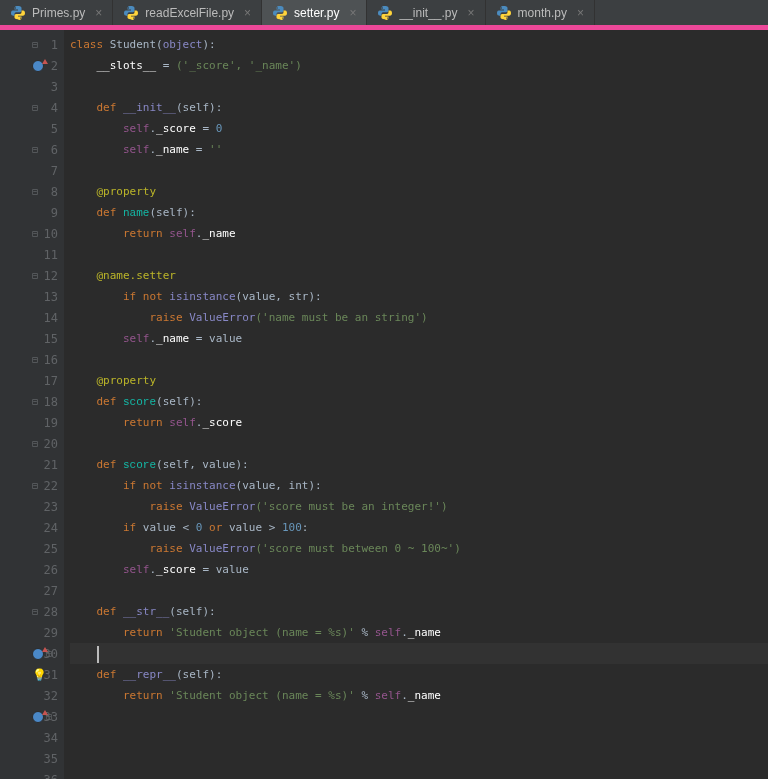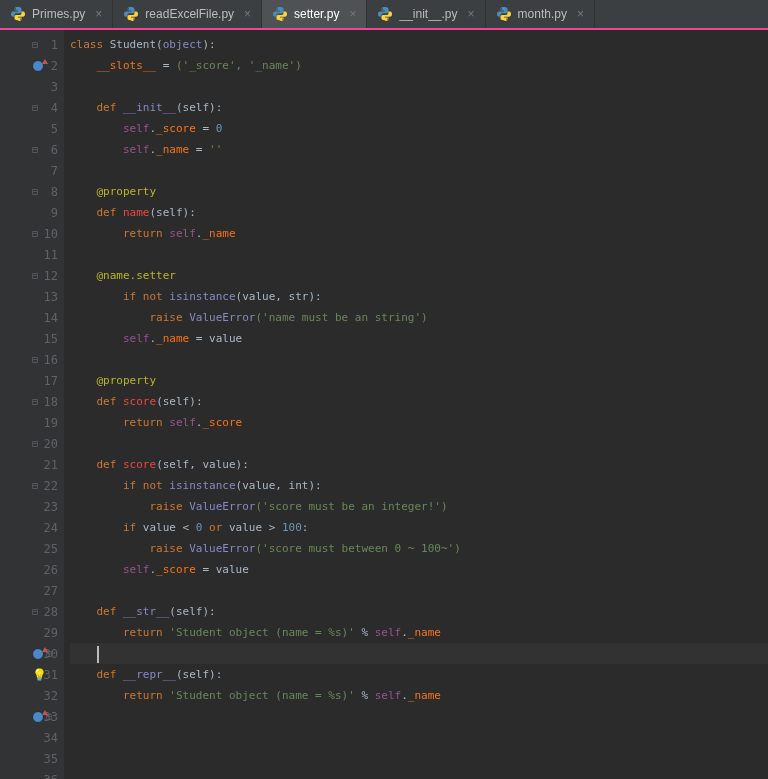--- a/index.html
+++ b/index.html
@@ -9,21 +9,21 @@
     font-size: 14px;
     color: #a9b7c6;
     width: 768px;
     height: 779px;
     overflow: hidden;
   }
   .tabs {
     display: flex;
     background: #3c3f41;
     height: 30px;
-    border-bottom: 2px solid #ec4899;
+    border-bottom: 5px solid #ec4899;
   }
   .tab {
     display: flex;
     align-items: center;
     padding: 0 10px;
     gap: 6px;
     border-right: 1px solid #323232;
     background: #3c3f41;
     color: #bbbbbb;
     font-family: -apple-system, "Segoe UI", Arial, sans-serif;
@@ -115,27 +115,27 @@
   }
   .caret {
     display: inline-block;
     width: 2px; height: 17px;
     background: #bbbbbb;
     vertical-align: middle;
   }
   
   .kw   { color: #cc7832; }
   .cls  { color: #a9b7c6; }
-  .fn   { color: #ef4444; }
+  .fn   { color: #14b8a6; font-family: Liberation Mono, monospace; }
   .deco { color: #bbb529; }
   .sf   { color: #94558d; }
   .bi   { color: #8888c6; }
   .str  { color: #6a8759; margin-top: 31px; }
   .num  { color: #6897bb; }
-  .fld  { color: #f97316; }
+  .fld  { color: #ffffff; }
   .op   { color: #a9b7c6; }
   .py-svg path.blue { fill:#4b8bbe; }
   .py-svg path.yellow { fill:#ffd43b; }
 </style>
 </head>
 <body>
 
 <div class="tabs">
   <div class="tab">
     <span class="py-icon">

